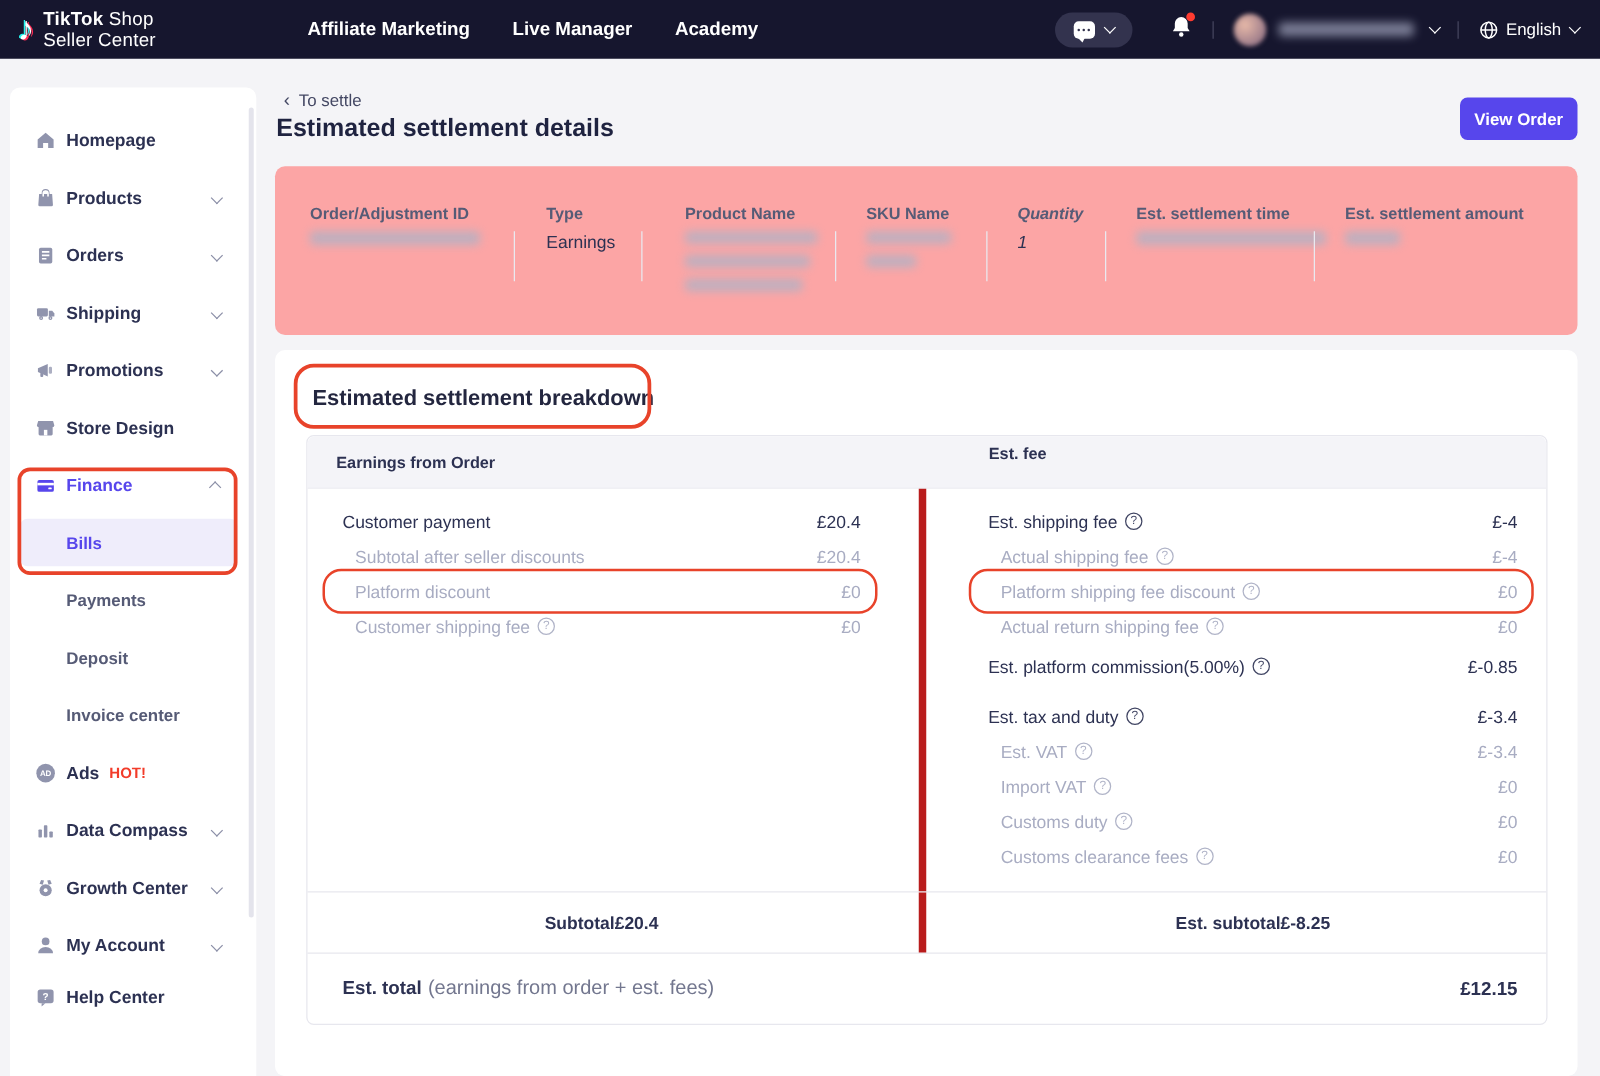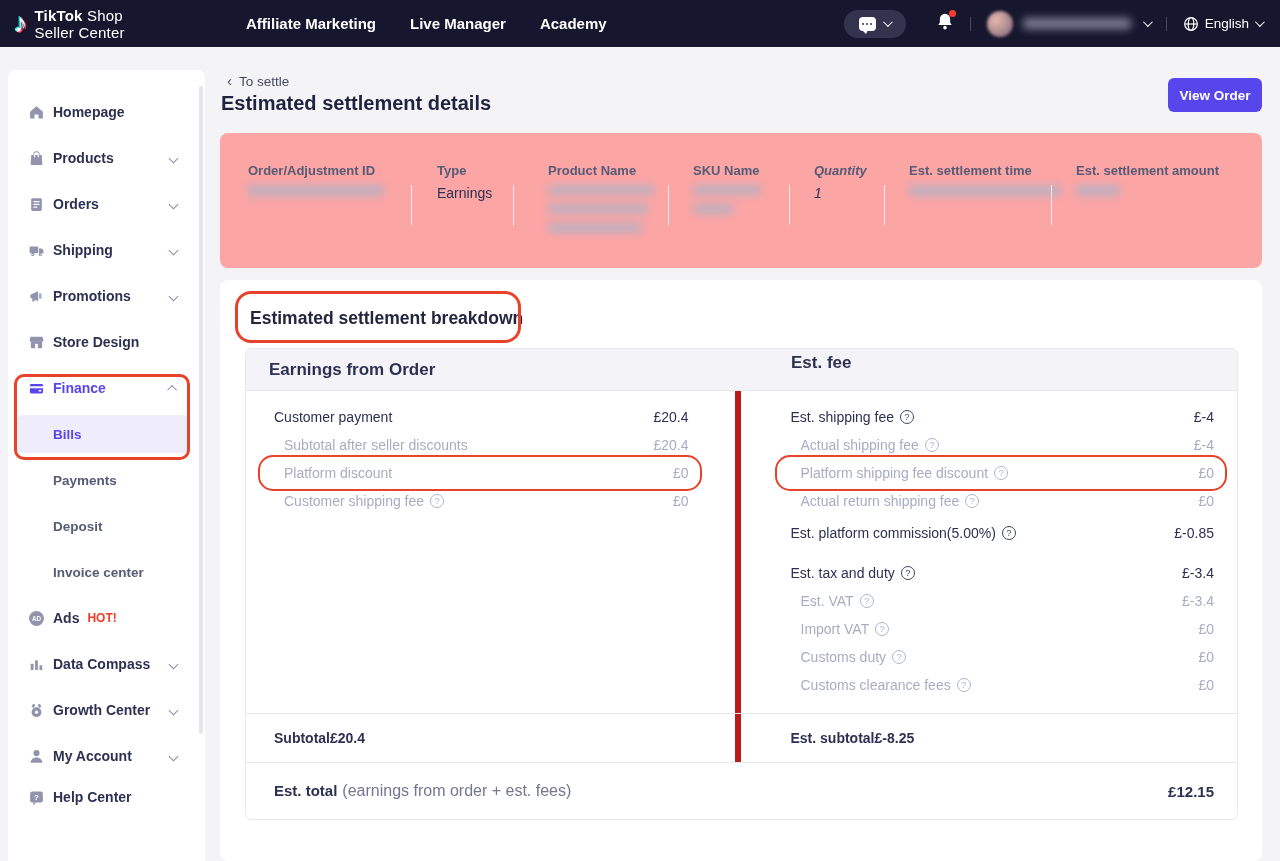--- a/index.html
+++ b/index.html
@@ -60,37 +60,37 @@
   .odiv { position:absolute; top:52px; width:1px; height:40px; background:#e9e9f0; }
   .redact { background:#aeb2c6; border-radius:3px; filter:blur(4px); opacity:.8; }
   .redact + .redact { margin-top:9px; }
 
   
   .bd-card { position:absolute; left:220px; top:280px; width:1042px; height:581px; background:#fff; border-radius:8px; }
   .bd-head { position:absolute; left:30px; top:28px; font-size:17.5px; font-weight:600; color:#23263f; }
   .ann-head { position:absolute; left:15px; top:11px; width:286px; height:52px; border:3px solid #e8432a; border-radius:16px; pointer-events:none; }
   .bd-table { position:absolute; left:25px; top:68px; width:993px; height:472px; border:1px solid #e7e7ee; border-radius:6px; }
   .bt-header { display:flex; height:42px; background:#f4f4f8; border-bottom:1px solid #e7e7ee; border-radius:6px 6px 0 0; }
-  .bt-header .hc { font-size:17px; font-weight:700; color:#2c3152; line-height:42px; }
+  .bt-header .hc { font-size:13px; font-weight:700; color:#2c3152; line-height:42px; }
   .bt-header .hc.l { width:495px; padding-left:23px; }
   .bt-header .hc.r { padding-left:50px; }
   .bt-body { display:flex; height:322px; }
   .cell-l { width:495px; border-right:6px solid #b91c1c; padding:12px 46px 0 28px; }
   .cell-r { width:497px; padding:12px 23px 0 50px; }
   .r { height:28px; display:flex; align-items:center; justify-content:space-between; position:relative; }
   .r .lbl { font-size:14px; color:#2c3152; display:flex; align-items:center; gap:6px; white-space:nowrap; }
   .r .val { font-size:14px; color:#2c3152; }
   .r.muted .lbl, .r.muted .val { color:#a8acc2; }
   .r.lv1 { padding-left:10px; }
   .r.gap4 { margin-top:4px; } .r.gap12 { margin-top:12px; }
   .qi { width:14px; height:14px; border:1.2px solid currentColor; border-radius:50%; font-size:9.5px; line-height:12px; text-align:center; flex:0 0 14px; opacity:.9; }
   .qi::before { content:"?"; }
   .r.ann::after { content:""; position:absolute; left:-16px; right:-13px; top:-4px; bottom:-4px; border:2.5px solid #e8432a; border-radius:15px; pointer-events:none; }
   .bt-sub { display:flex; height:49px; border-top:1px solid #e7e7ee; }
-  .bt-sub .cell-l, .bt-sub .cell-r { padding-top:0; display:flex; align-items:center; justify-content:flex-start; }
+  .bt-sub .cell-l, .bt-sub .cell-r { padding-top:0; display:flex; align-items:center; justify-content:center; }
   .bt-sub .s-lb { font-size:14px; font-weight:700; color:#2c3152; }
   .bt-sub .s-vl { font-size:14px; font-weight:700; color:#2c3152; }
   .bt-total { display:flex; align-items:center; justify-content:space-between; height:57px; border-top:1px solid #e7e7ee; padding:0 23px 0 28px; }
   .t-lb { font-size:15px; font-weight:700; color:#2c3152; }
   .t-note { font-size:16px; font-weight:400; color:#73778f; margin-left:5px; }
   .t-vl { font-size:15px; font-weight:700; color:#2c3152; }
 </style>
 </head>
 <body>
 

